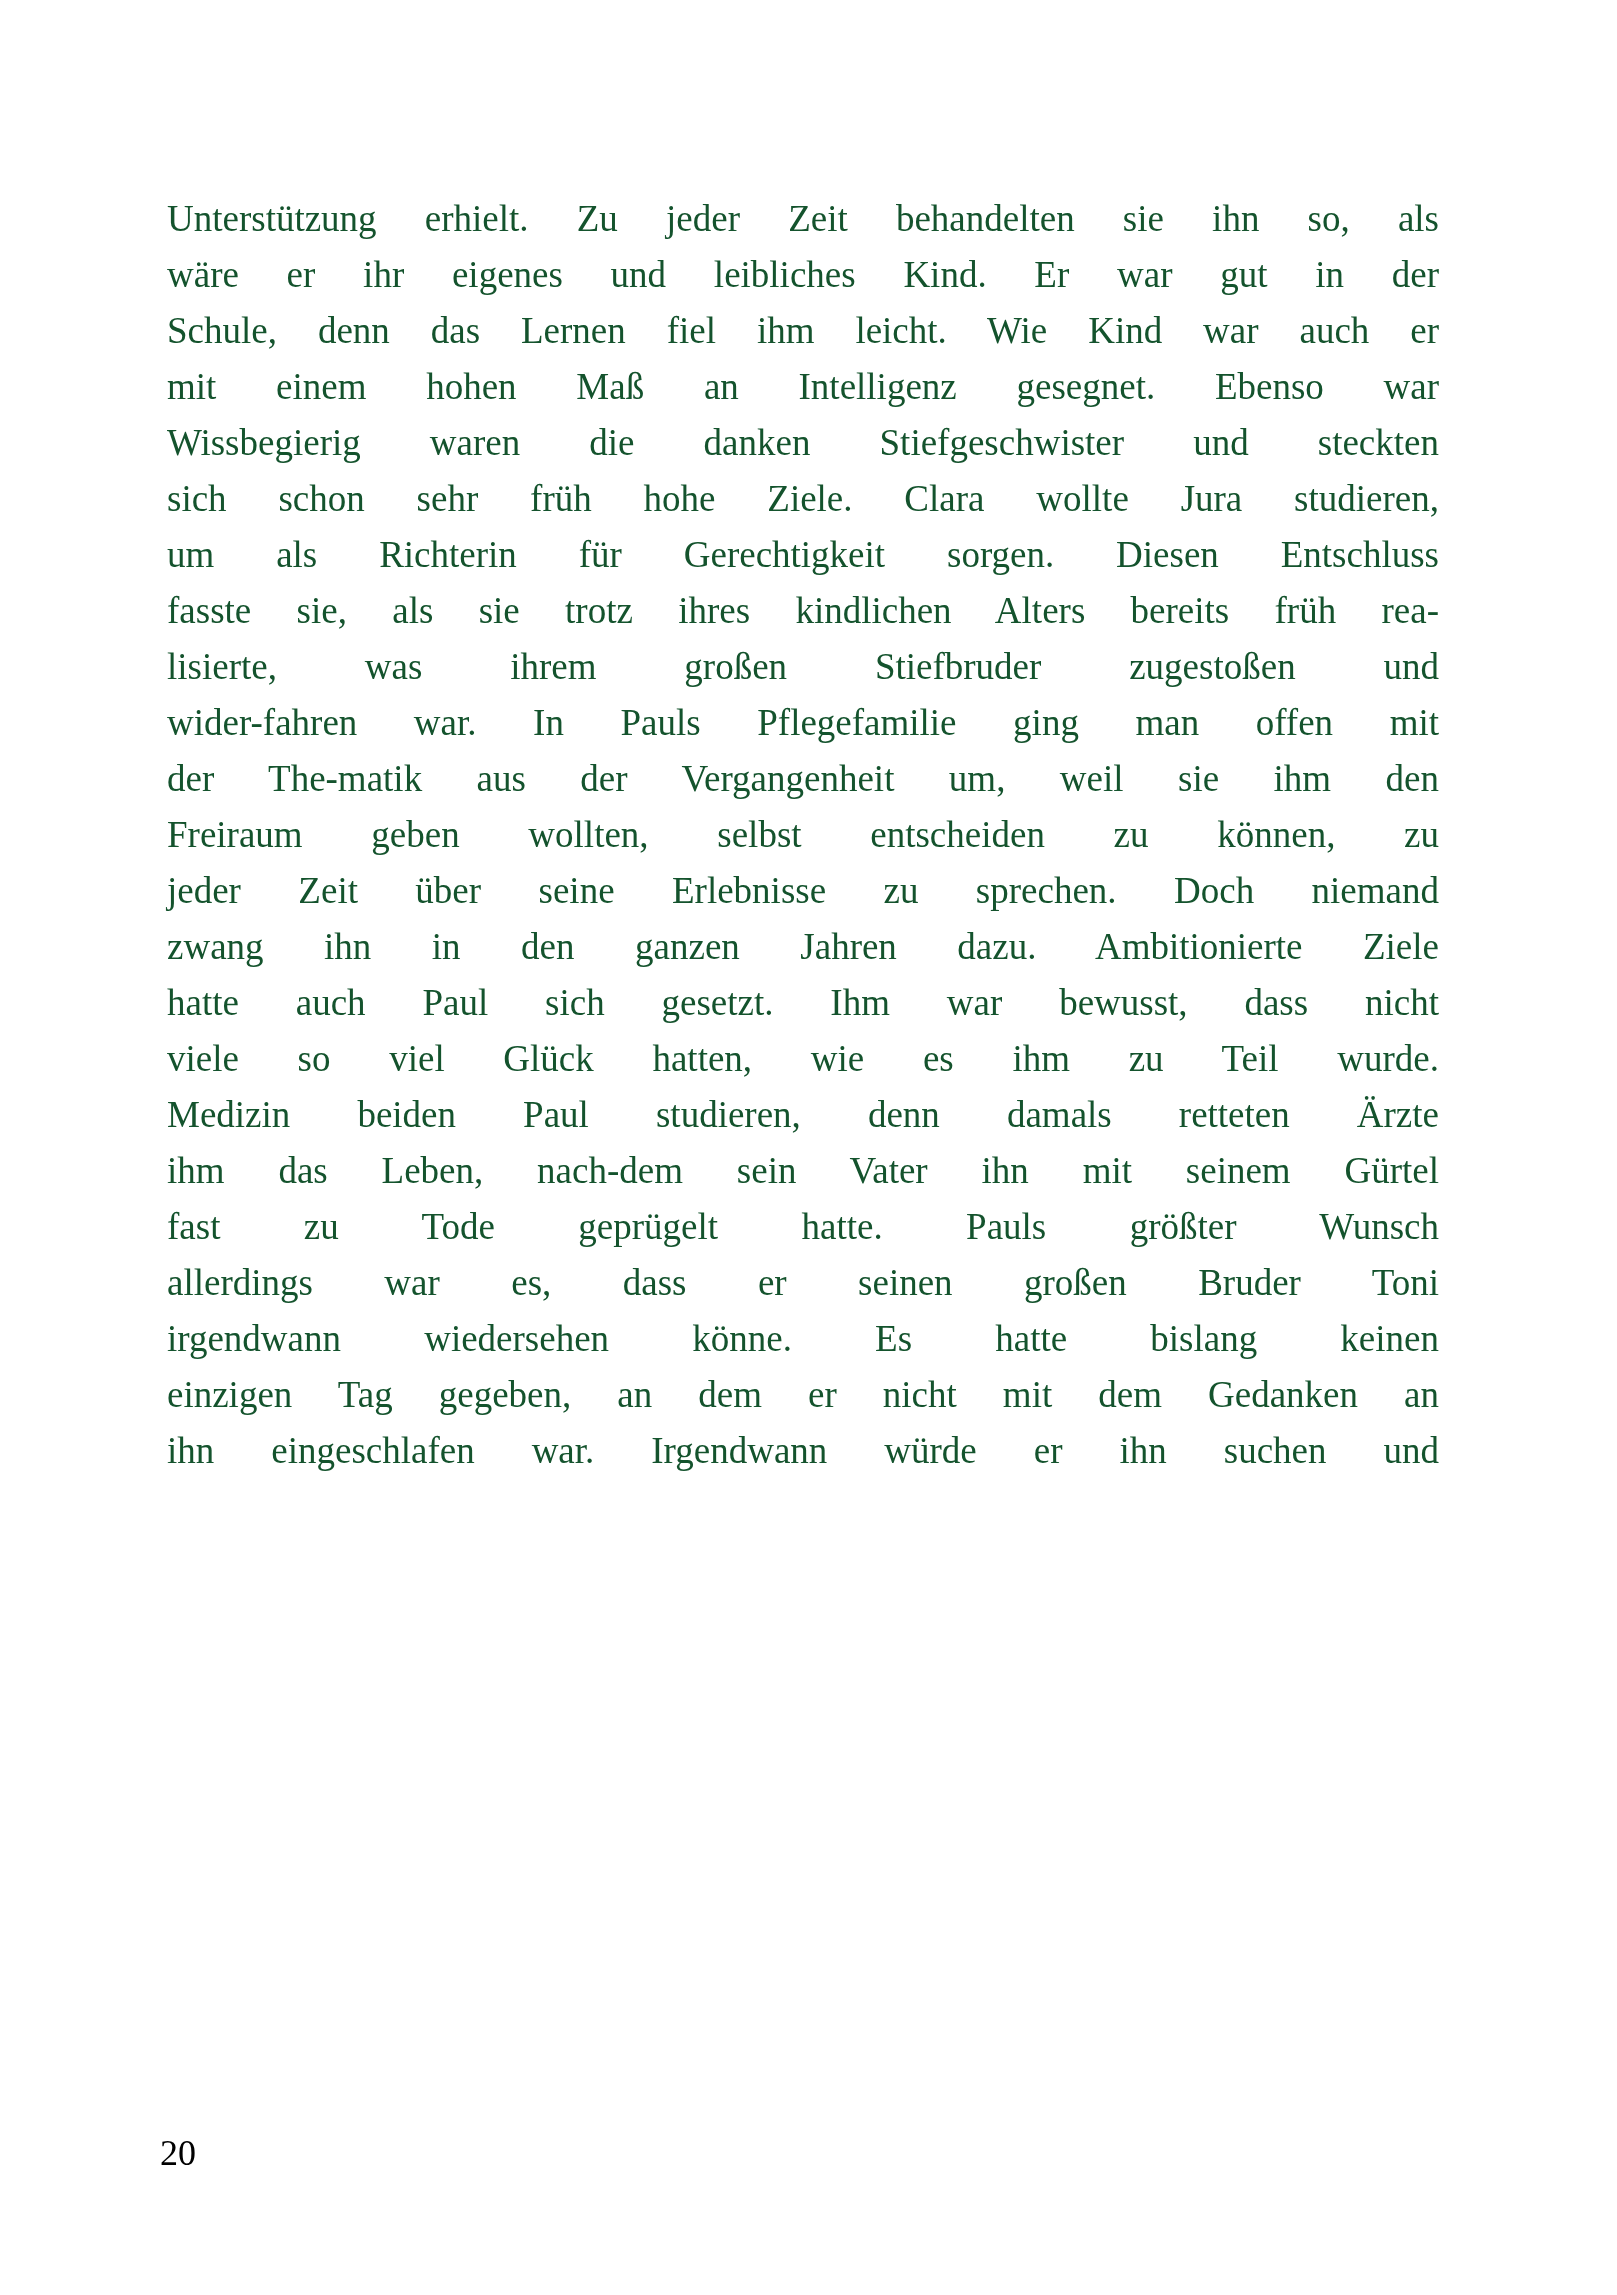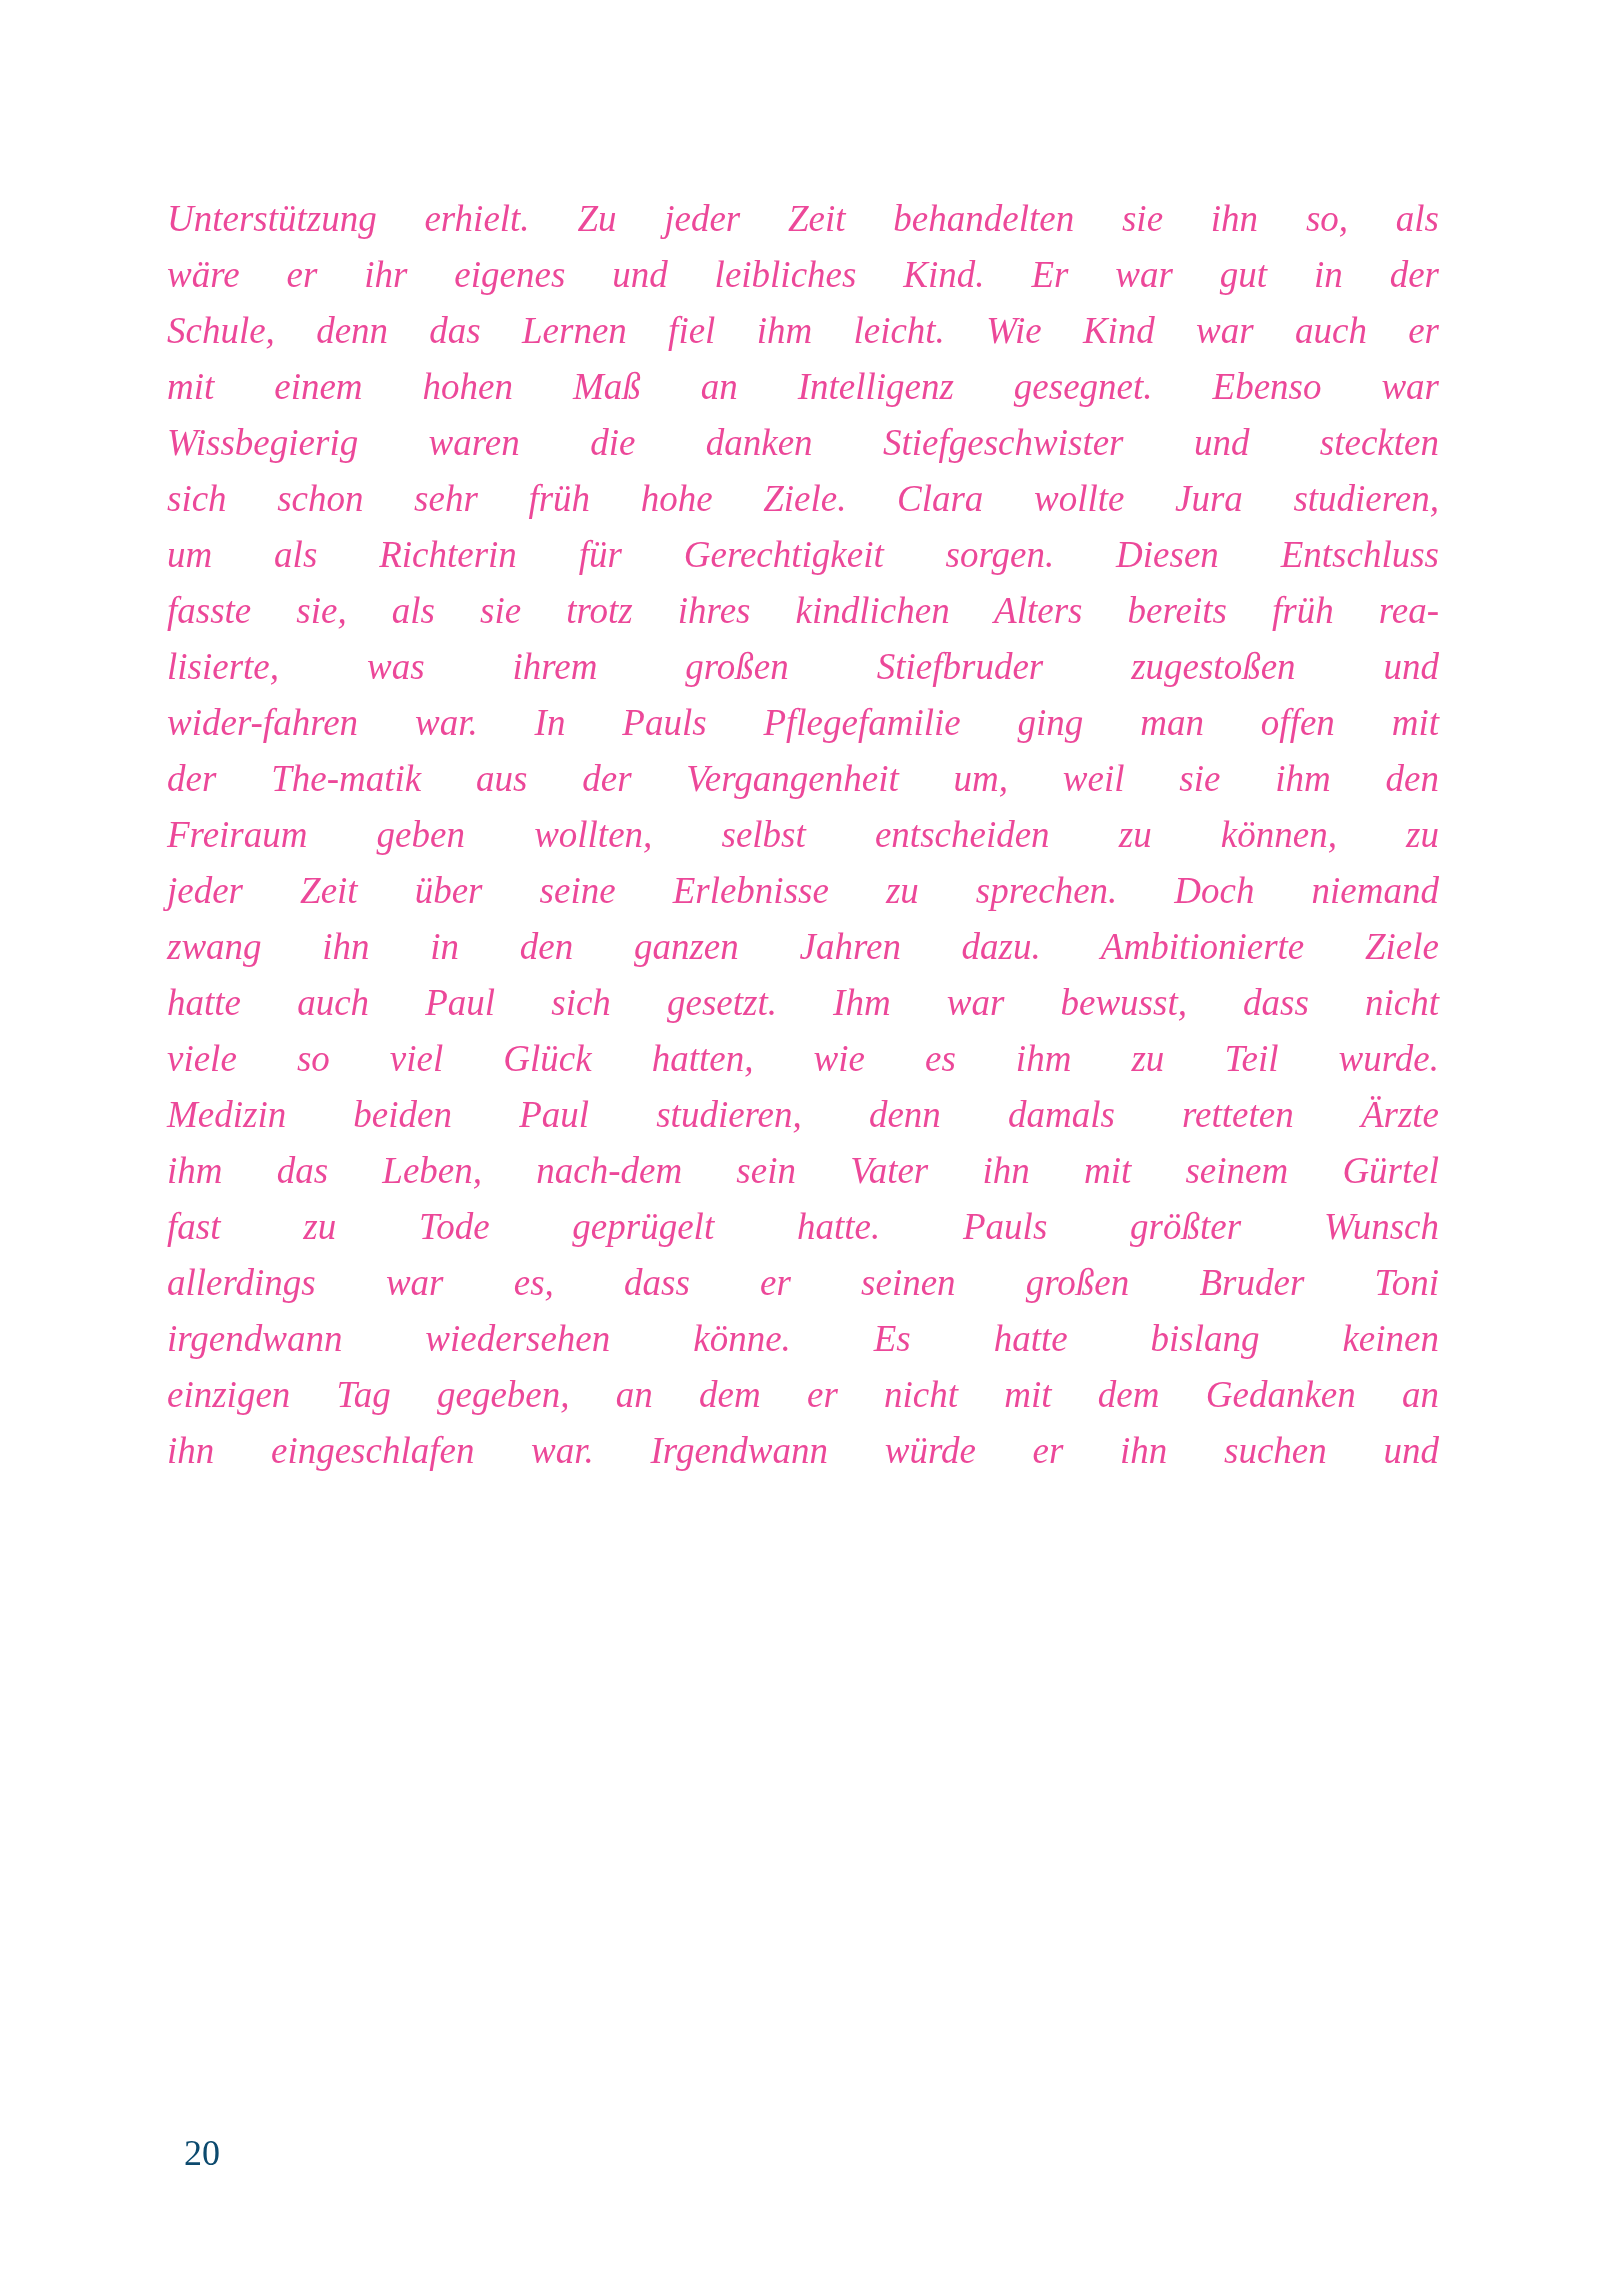--- a/index.html
+++ b/index.html
@@ -25,33 +25,32 @@
       left: 167px;
       top: 191px;
       width: 1272px;
     }
     .line {
       font-size: 37px;
       line-height: 56px;
       text-align: justify;
       text-align-last: justify;
       white-space: normal;
-      color: #ec4899;
-      font-style: italic;
+      color: #14532d;
     }
     .line.last {
       text-align-last: left;
     }
     .page-number {
       position: absolute;
-      left: 184px;
+      left: 160px;
       top: 2135px;
       font-size: 36px;
       line-height: 1;
-      color: #0c4a6e;
+      color: #000000;
     }
   </style>
 </head>
 <body>
 
 <div class="book-page">
   <div class="text-block" id="text-block">
       <div class="line">Unterstützung erhielt. Zu jeder Zeit behandelten sie ihn so, als</div>
       <div class="line">wäre er ihr eigenes und leibliches Kind. Er war gut in der</div>
       <div class="line">Schule, denn das Lernen fiel ihm leicht. Wie Kind war auch er</div>

